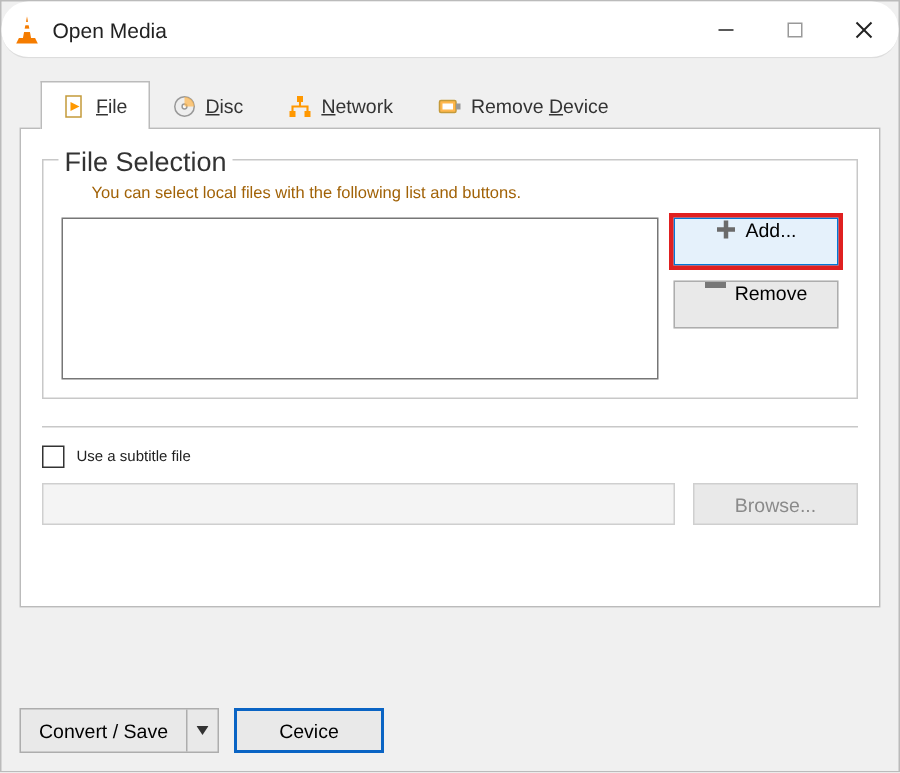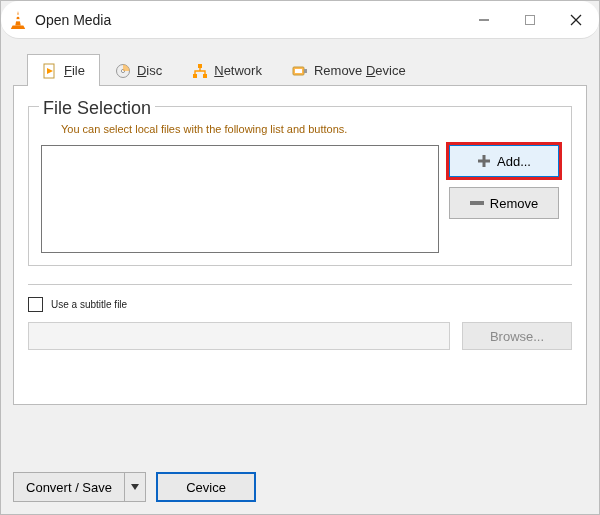--- a/index.html
+++ b/index.html
@@ -48,21 +48,21 @@
     position: absolute; top: -9px; left: 10px; background: #fff;
     padding: 0 4px; font-size: 18px; color: #333;
   }
   .hint { font-size: 11px; color: #a16207; margin-bottom: 10px; margin-left: 20px; }
   .filerow { display: flex; gap: 10px; }
   .filelist {
     flex: 1; height: 108px; background: #fff; border: 1px solid #767676;
   }
   .filebtns { width: 110px; display: flex; flex-direction: column; gap: 10px; }
   .btn {
-    height: 32px; display: flex; align-items: center; justify-content: center;
+    height: 32px; display: flex; justify-content: center;
     gap: 6px; font-size: 13px; background: #e9e9e9; border: 1px solid #adadad;
     cursor: default; padding: 0 8px;
   }
   .btn.highlight {
     outline: 3px solid #e02020; background: #e5f1fb; border-color: #0078d7;
   }
   .plus { width: 14px; height: 14px; }
   .minus { width: 14px; height: 4px; background: #777; }
 
   .sep { height: 1px; background: #c8c8c8; margin: 18px 0 12px 0; }

